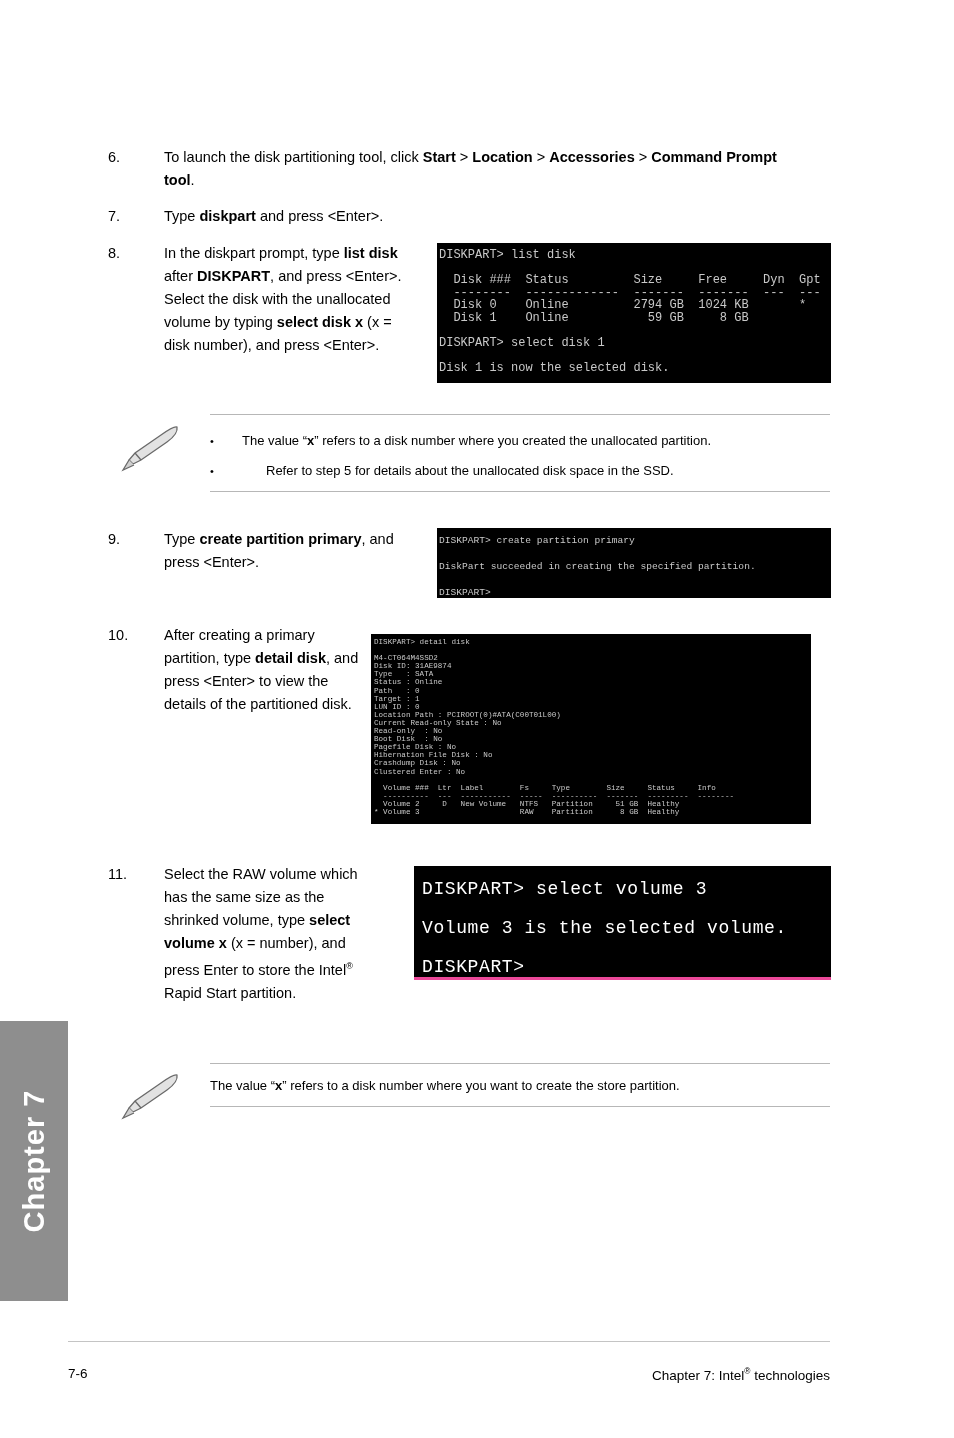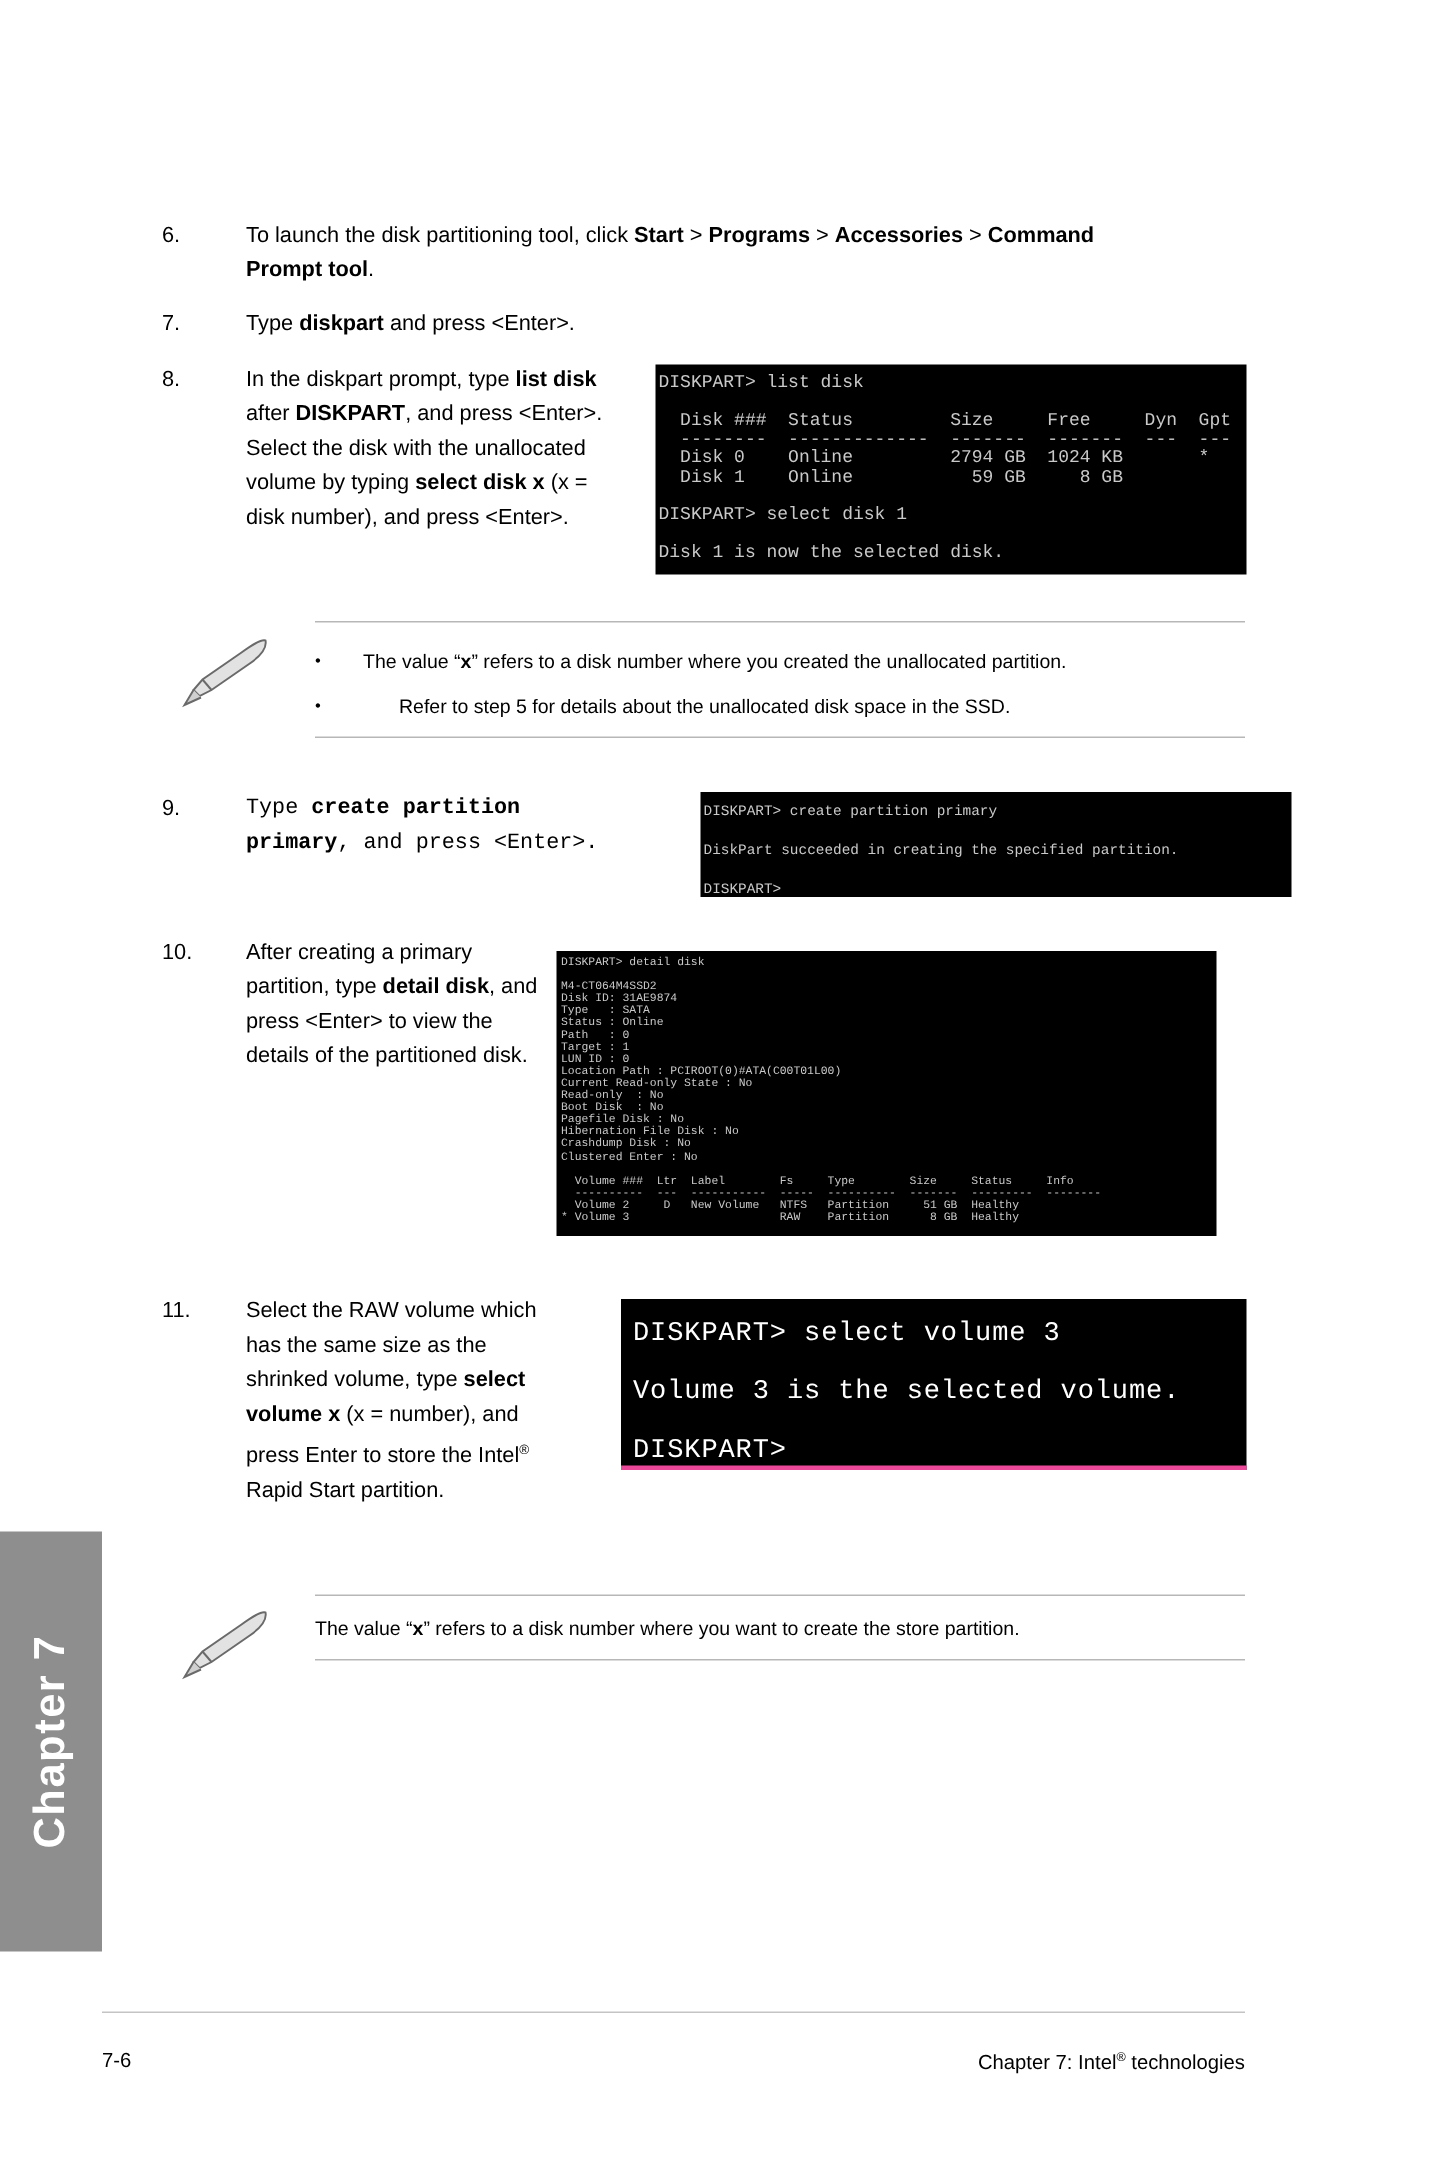--- a/index.html
+++ b/index.html
@@ -137,36 +137,36 @@
 <body>
 
 <div class="chapter-tab">
   <span class="vertical-text">Chapter 7</span>
 </div>
 
 <div class="content">
 
   <div class="step" style="left:108px; top:146px; width:700px;">
     <div class="step-num">6.</div>
-    <div class="step-body" style="width:616px;">To launch the disk partitioning tool, click <b>Start</b> &gt; <b>Programs</b> &gt; <b>Accessories</b> &gt; <b>Command Prompt tool</b>.</div>
+    <div class="step-body" style="width:616px;">To launch the disk partitioning tool, click <b>Start</b> &gt; <b>Location</b> &gt; <b>Accessories</b> &gt; <b>Command Prompt tool</b>.</div>
   </div>
 
   <div class="step" style="left:108px; top:205px; width:700px;">
     <div class="step-num">7.</div>
     <div class="step-body" style="width:616px;">Type <b>diskpart</b> and press &lt;Enter&gt;.</div>
   </div>
 
   <div class="step" style="left:108px; top:242px; width:360px;">
     <div class="step-num">8.</div>
     <div class="step-body" style="width:254px;">In the diskpart prompt, type <b>list disk</b> after <b>DISKPART</b>, and press &lt;Enter&gt;. Select the disk with the unallocated volume by typing <b>select disk x</b> (x = disk number), and press &lt;Enter&gt;.</div>
   </div>
 
   <div class="step" style="left:108px; top:528px; width:360px;">
     <div class="step-num">9.</div>
-    <div class="step-body" style="width:260px;font-family:Liberation Mono, monospace;">Type <b>create partition primary</b>, and press &lt;Enter&gt;.</div>
+    <div class="step-body" style="width:260px;">Type <b>create partition primary</b>, and press &lt;Enter&gt;.</div>
   </div>
 
   <div class="step" style="left:108px; top:624px; width:330px;">
     <div class="step-num">10.</div>
     <div class="step-body" style="width:200px;">After creating a primary partition,  type <b>detail disk</b>, and press &lt;Enter&gt; to view the details of the partitioned disk.</div>
   </div>
 
   <div class="step" style="left:108px; top:863px; width:330px;">
     <div class="step-num">11.</div>
     <div class="step-body" style="width:205px;">Select the RAW volume which has the same size as the shrinked volume, type <b>select volume x</b> (x = number), and press Enter to store the Intel<sup>®</sup> Rapid Start partition.</div>
@@ -182,21 +182,21 @@
       <div class="ln">  --------  -------------  -------  -------  ---  ---</div>
       <div class="ln">  Disk 0    Online         2794 GB  1024 KB       *</div>
       <div class="ln">  Disk 1    Online           59 GB     8 GB</div>
       <div class="ln"> </div>
       <div class="ln">DISKPART&gt; select disk 1</div>
       <div class="ln"> </div>
       <div class="ln">Disk 1 is now the selected disk.</div>
     </div>
 </div>
 
-<div class="term blur" style="left:437px; top:528px; width:394px; height:70px; font-size:9.6px; line-height:13px; padding:6px 0 0 2px; box-sizing:border-box;margin-left:30px;">
+<div class="term blur" style="left:437px; top:528px; width:394px; height:70px; font-size:9.6px; line-height:13px; padding:6px 0 0 2px; box-sizing:border-box;">
   <div>
       <div class="ln">DISKPART&gt; create partition primary</div>
       <div class="ln"> </div>
       <div class="ln">DiskPart succeeded in creating the specified partition.</div>
       <div class="ln"> </div>
       <div class="ln">DISKPART&gt;</div>
     </div>
 </div>
 
 <div class="term blur" style="left:371px; top:634px; width:440px; height:190px; font-size:7.6px; line-height:8.1px; padding:4px 0 0 3px; box-sizing:border-box;">

